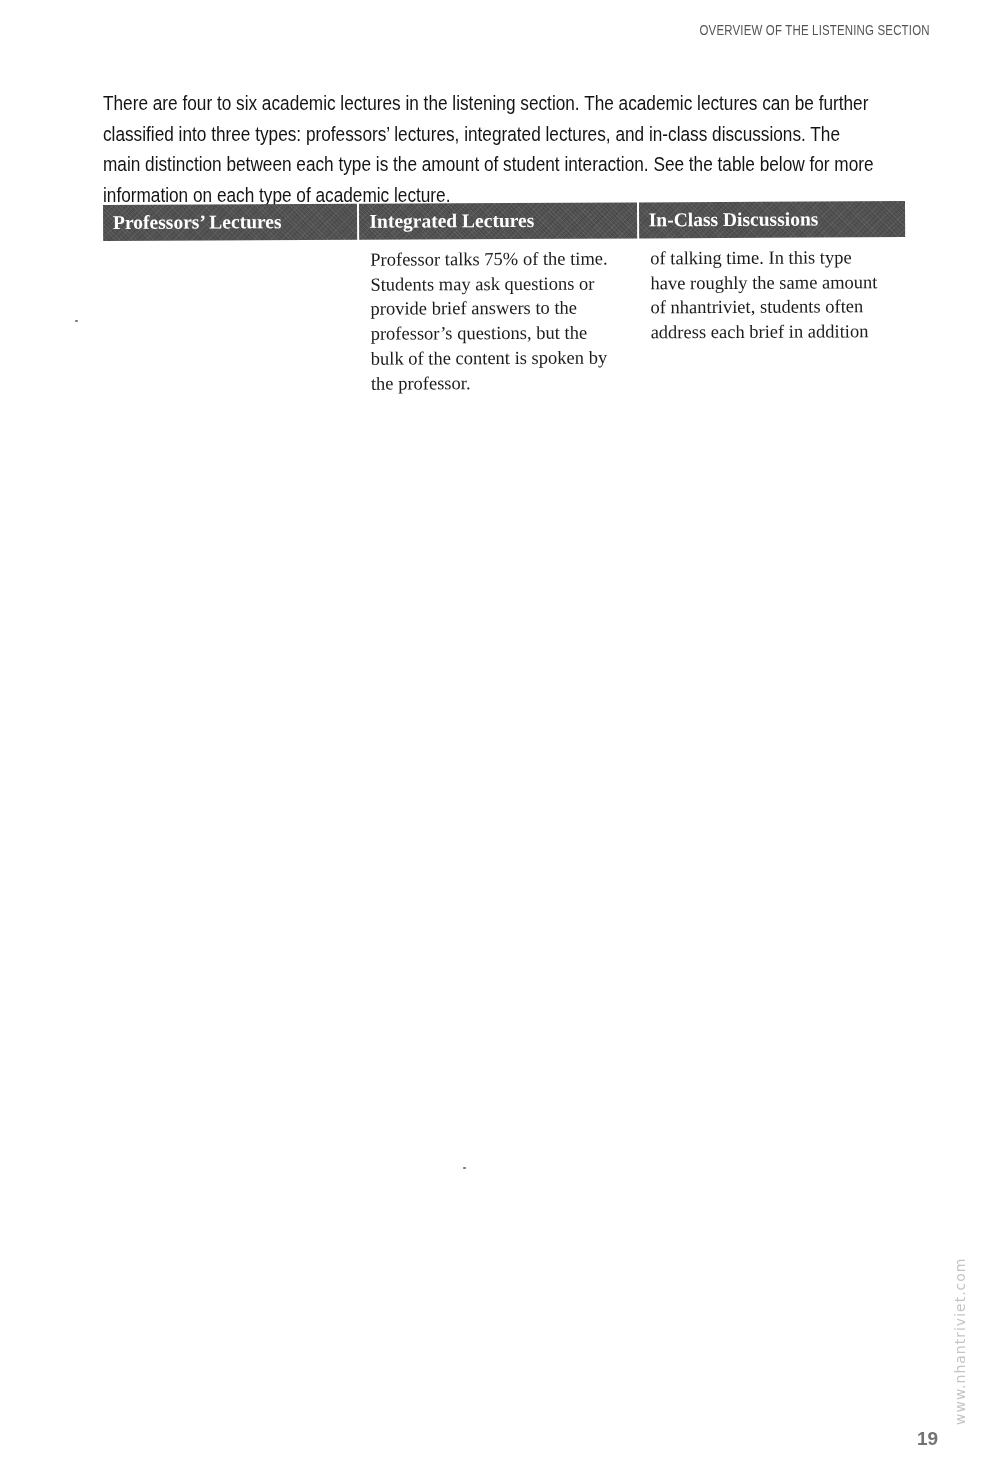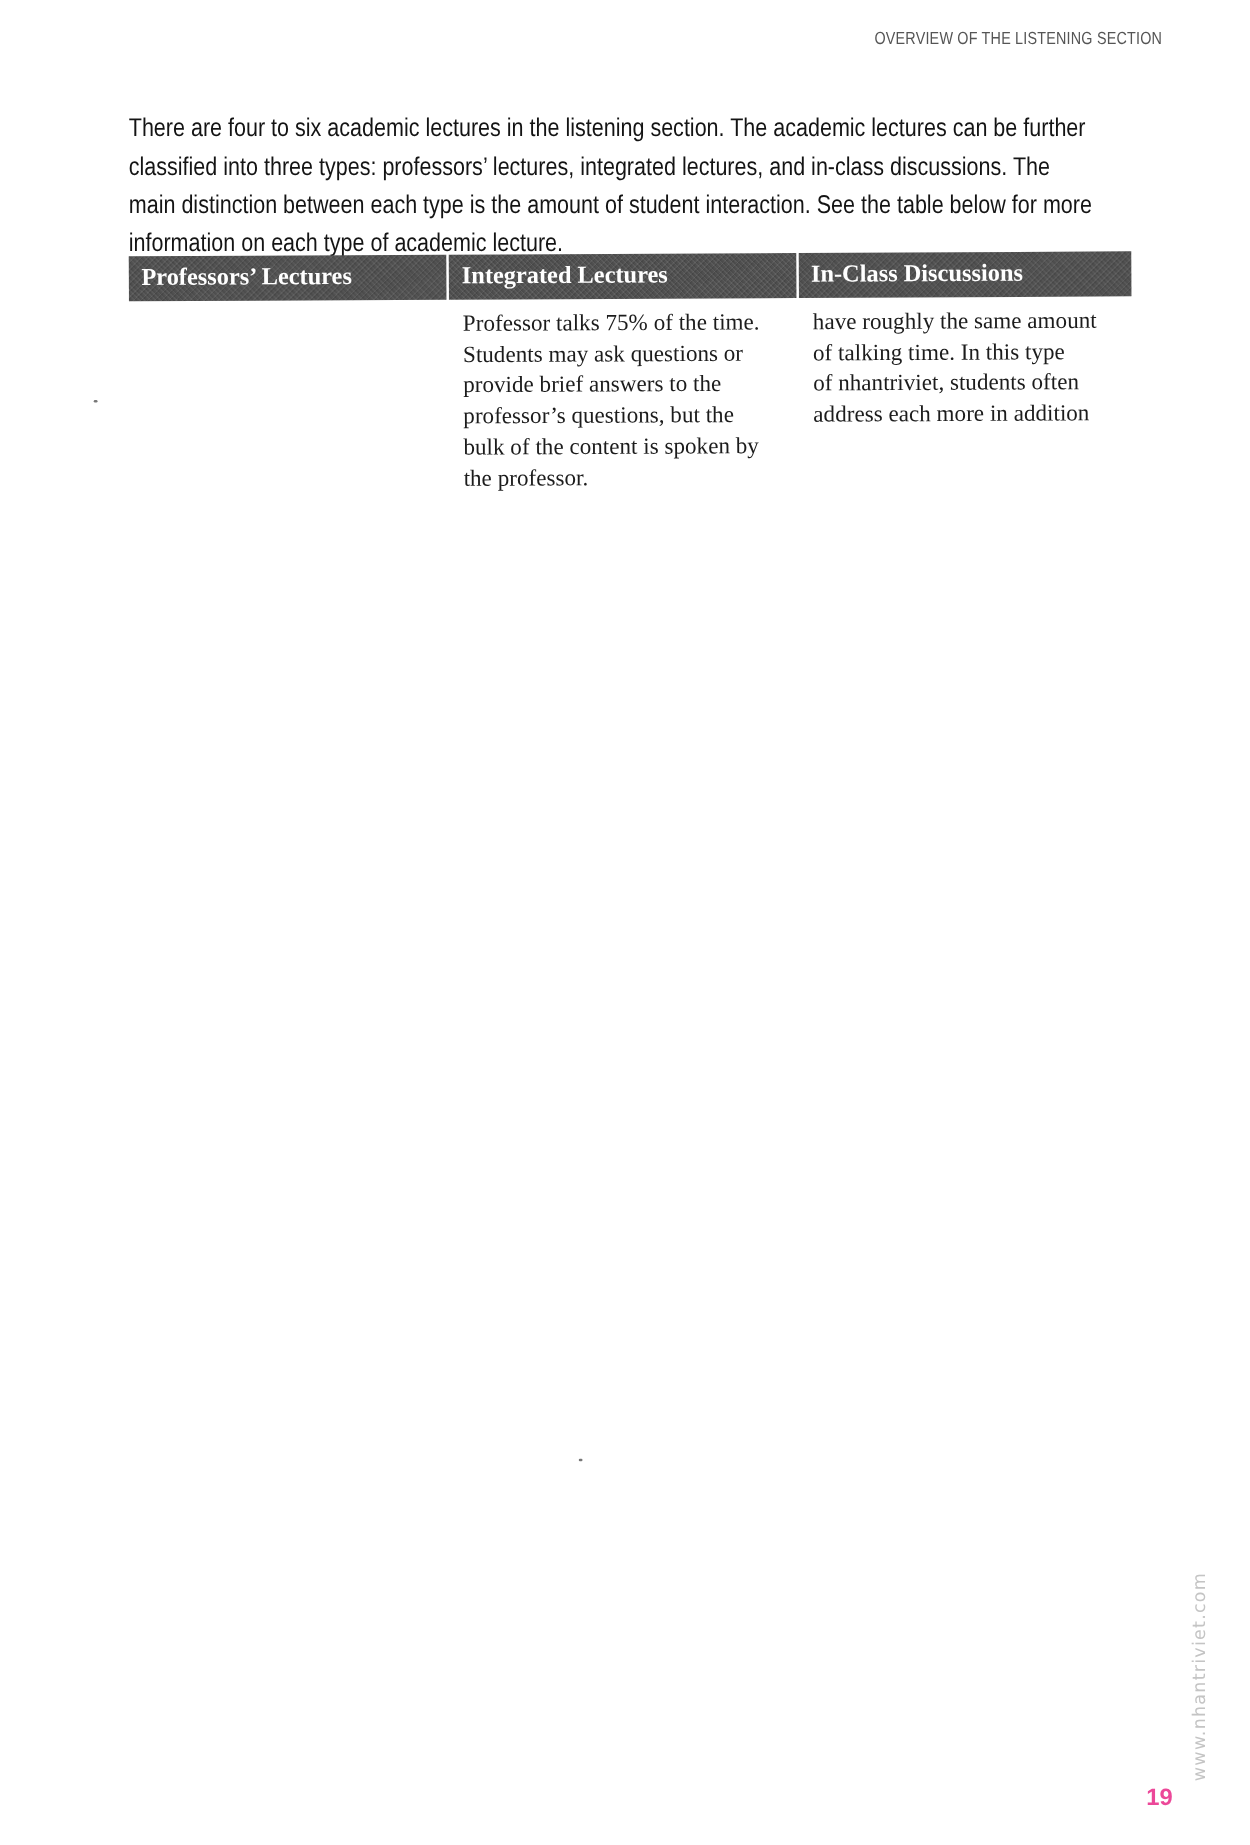--- a/index.html
+++ b/index.html
@@ -90,21 +90,21 @@
       display: block;
       white-space: nowrap;
     }
     .page-number {
       position: absolute;
       top: 1428px;
       left: 917px;
       font-family: "Liberation Sans", sans-serif;
       font-weight: bold;
       font-size: 19px;
-      color: #ec4899;
+      color: #737373;
     }
     .watermark {
       position: absolute;
       top: 1425px;
       left: 952px;
       font-family: "DejaVu Sans", sans-serif;
       font-size: 14px;
       letter-spacing: 1px;
       color: #c4c4c4;
       transform: rotate(-90deg);
@@ -142,24 +142,24 @@
     </div>
     <div class="td c2">
       <span class="line">Professor talks 75% of the time.</span>
       <span class="line">Students may ask questions or</span>
       <span class="line">provide brief answers to the</span>
       <span class="line">professor’s questions, but the</span>
       <span class="line">bulk of the content is spoken by</span>
       <span class="line">the professor.</span>
     </div>
     <div class="td c3">
+      <span class="line">of talking time. In this type</span>
       <span class="line">have roughly the same amount</span>
-      <span class="line">of talking time. In this type</span>
       <span class="line">of nhantriviet, students often</span>
-      <span class="line">address each more in addition</span>
+      <span class="line">address each brief in addition</span>
     </div>
   </div>
 </div>
 
 <span class="speck" style="top:320px; left:75px;"></span>
 <span class="speck" style="top:1167px; left:463px;"></span>
 
 <div class="watermark">www.nhantriviet.com</div>
 
 <div class="page-number">19</div>

